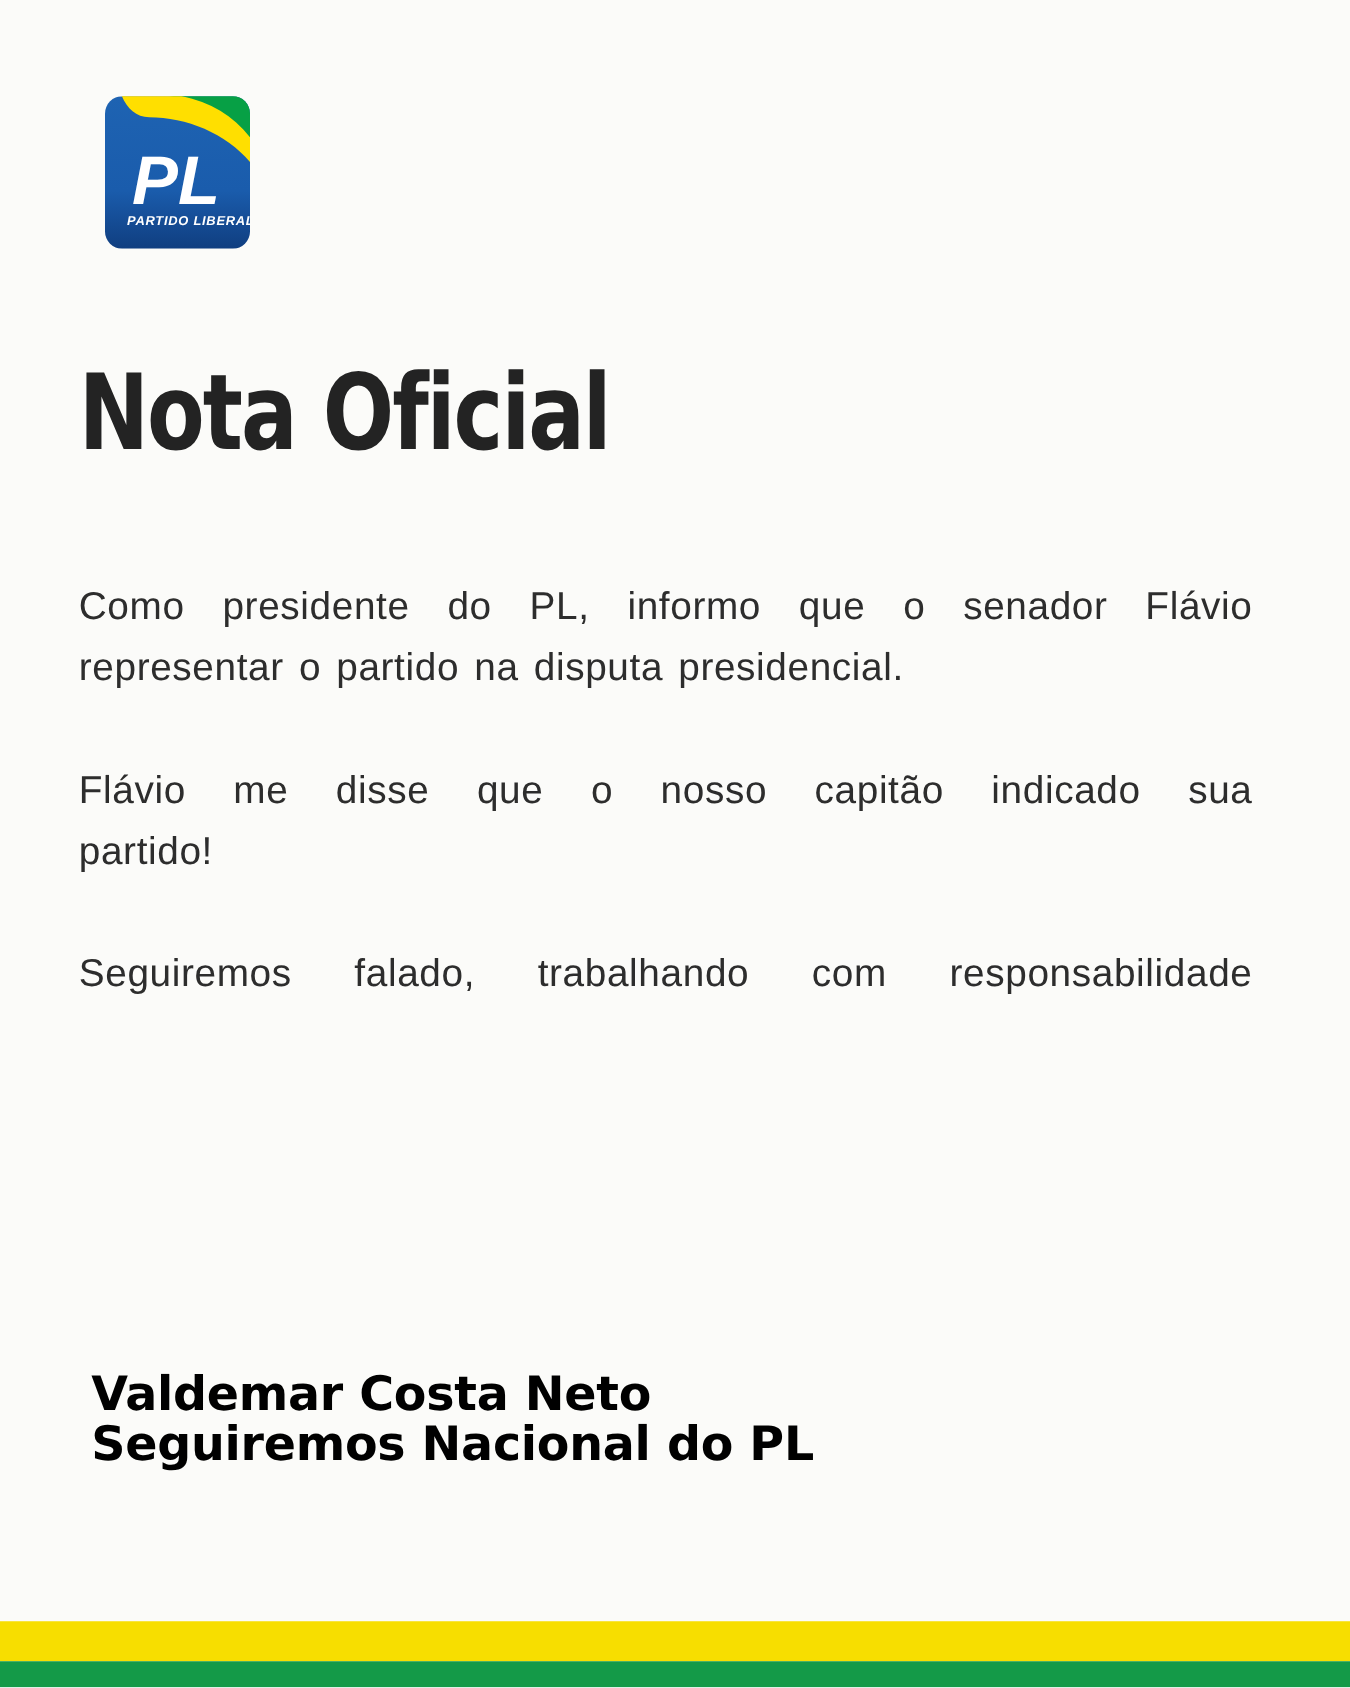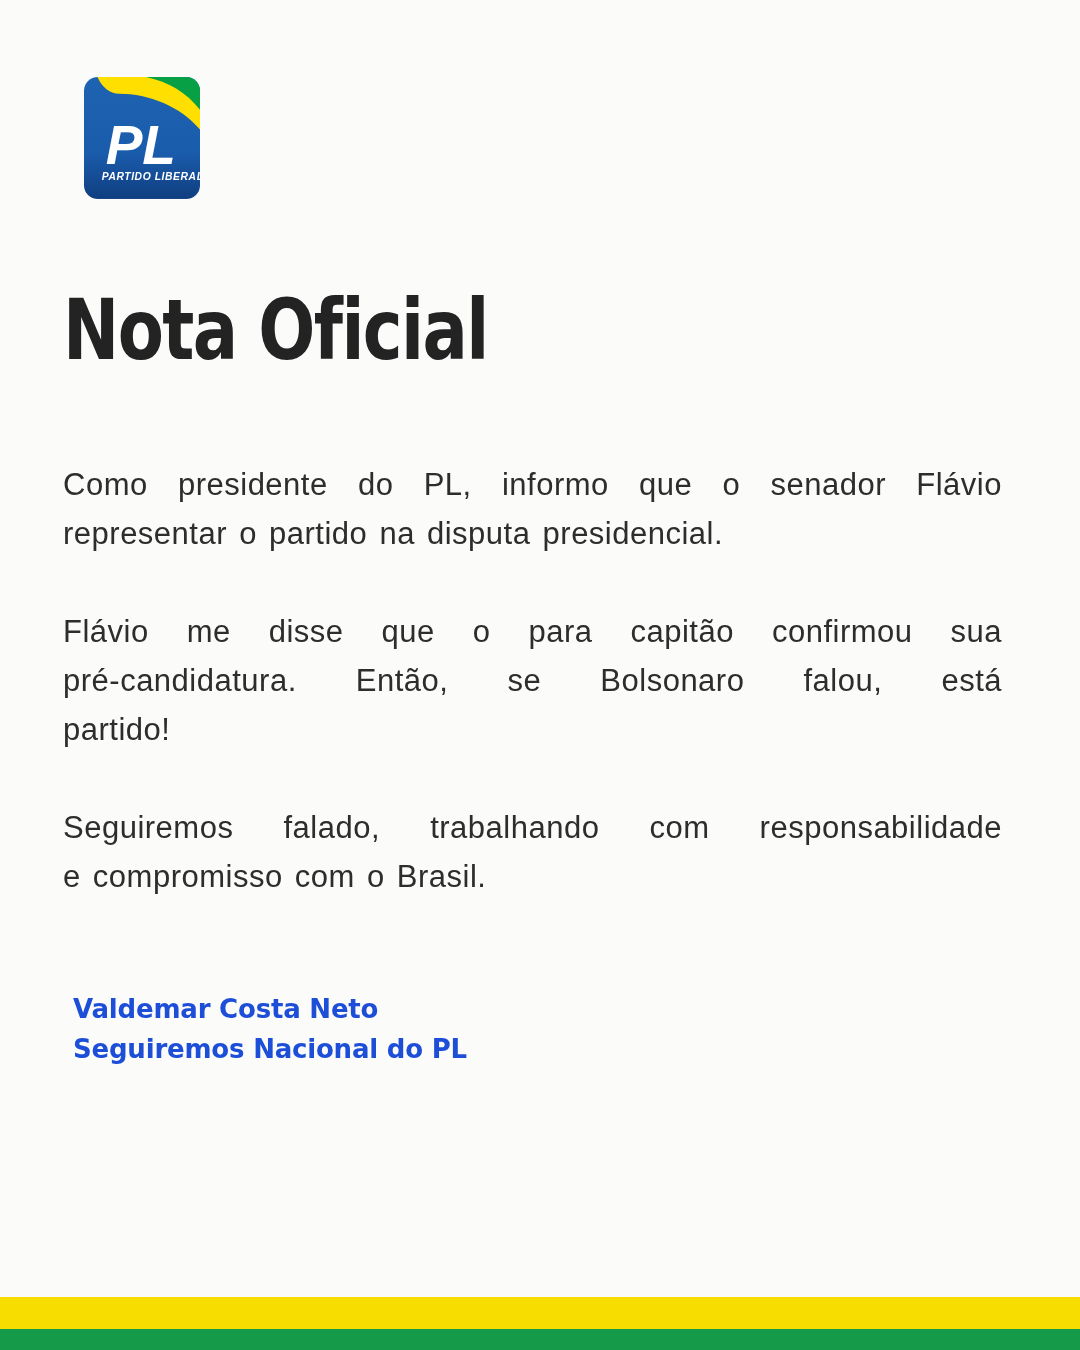--- a/index.html
+++ b/index.html
@@ -61,27 +61,27 @@
     text-align-last: justify;
   }
   .line.last {
     text-align-last: left;
   }
 
   
   .signature {
     position: absolute;
     left: 73px;
-    top: 989px;
+    top: 1095px;
     font-family: "DejaVu Sans", sans-serif;
     font-weight: 700;
-    font-size: 26px;
+    font-size: 38px;
     line-height: 40px;
     letter-spacing: -0.2px;
-    color: #1d4ed8;
+    color: #000000;
   }
 
   
   .stripe { position: absolute; left: 0; right: 0; }
   .stripe-yellow { bottom: 21px; height: 32px; background: #F7DE00; }
   .stripe-green  { bottom: 0;    height: 21px; background: #149A48; }
 </style>
 </head>
 <body>
 
@@ -113,28 +113,26 @@
   <h1 class="title">Nota Oficial</h1>
 
   <div class="paragraphs">
 
     <div class="para">
       <div class="line">Como presidente do PL, informo que o senador Flávio</div>
       <div class="line last">representar o partido na disputa presidencial.</div>
     </div>
 
     <div class="para">
-      <div class="line">Flávio me disse que o para capitão confirmou sua</div>
-      <div class="line">pré-candidatura. Então, se Bolsonaro falou, está</div>
+      <div class="line">Flávio me disse que o nosso capitão indicado sua</div>
       <div class="line last">partido!</div>
     </div>
 
     <div class="para">
       <div class="line">Seguiremos falado, trabalhando com responsabilidade</div>
-      <div class="line last">e compromisso com o Brasil.</div>
     </div>
 
   </div>
 
   <div class="signature">
     <div>Valdemar Costa Neto</div>
     <div>Seguiremos Nacional do PL</div>
   </div>
 
   <div class="stripe stripe-yellow"></div>

